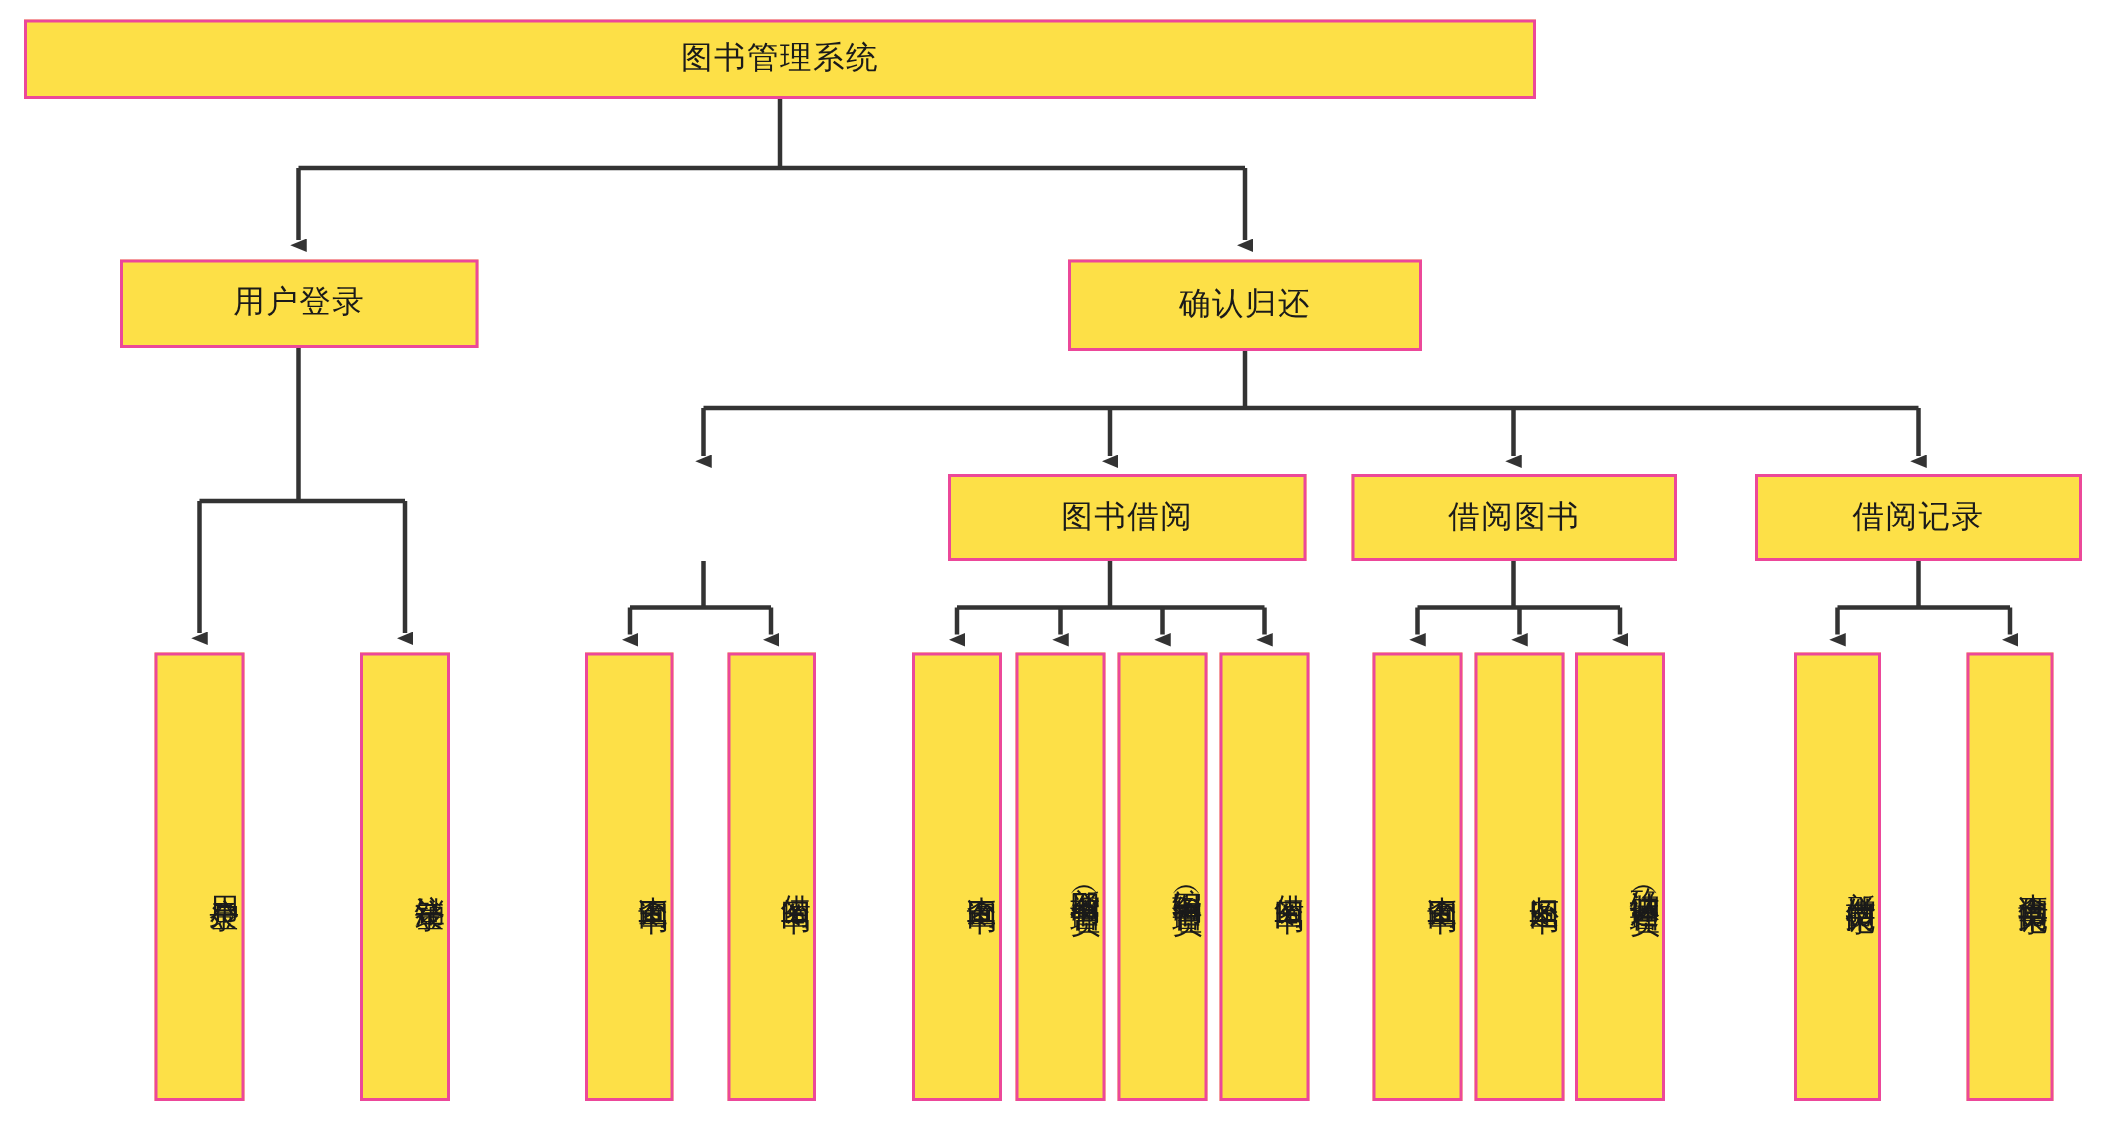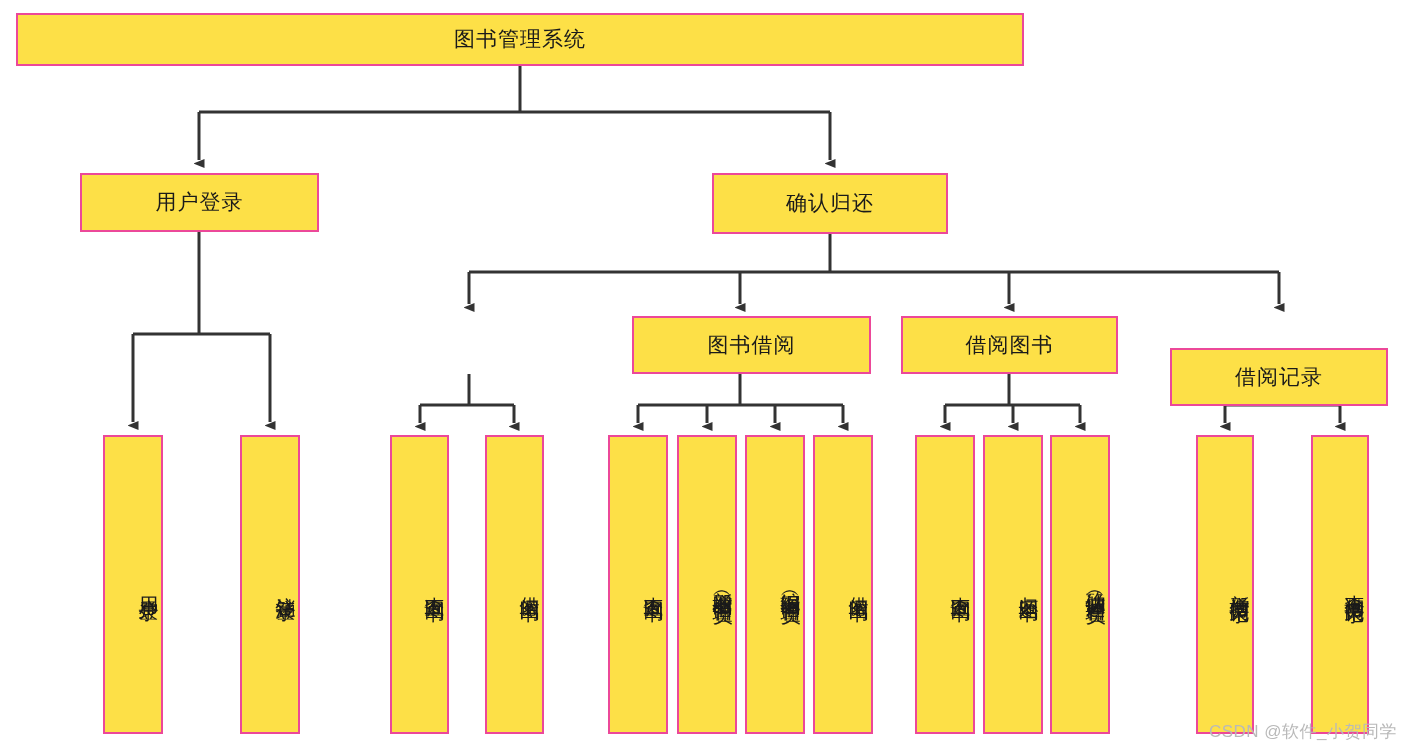--- a/index.html
+++ b/index.html
@@ -145,21 +145,21 @@
   <div class="node horizontal" style="left:712px; top:173px; width:236px; height:61px;">
     <span class="node-label">确认归还</span>
   </div>
 
   <div class="node horizontal" style="left:632px; top:316px; width:239px; height:58px;">
     <span class="node-label">图书借阅</span>
   </div>
   <div class="node horizontal" style="left:901px; top:316px; width:217px; height:58px;">
     <span class="node-label">借阅图书</span>
   </div>
-  <div class="node horizontal" style="left:1170px; top:316px; width:218px; height:58px;margin-top:32px;">
+  <div class="node horizontal" style="left:1170px; top:316px; width:218px; height:58px;">
     <span class="node-label">借阅记录</span>
   </div>
 
   <div class="node vertical" style="left:103px; top:435px; width:60px; height:299px;">
     <span class="node-label">用户登录</span>
   </div>
   <div class="node vertical" style="left:240px; top:435px; width:60px; height:299px;">
     <span class="node-label">注销登录</span>
   </div>
   <div class="node vertical" style="left:390px; top:435px; width:59px; height:299px;">
@@ -189,15 +189,14 @@
   <div class="node vertical" style="left:1050px; top:435px; width:60px; height:299px;">
     <span class="node-label">确认归还（管理员）</span>
   </div>
   <div class="node vertical" style="left:1196px; top:435px; width:58px; height:299px;">
     <span class="node-label">新增借阅记录</span>
   </div>
   <div class="node vertical" style="left:1311px; top:435px; width:58px; height:299px;">
     <span class="node-label">查询借阅记录</span>
   </div>
 
-  <div id="watermark">CSDN @软件_小贺同学</div>
 
 </div>
 
 </body></html>

